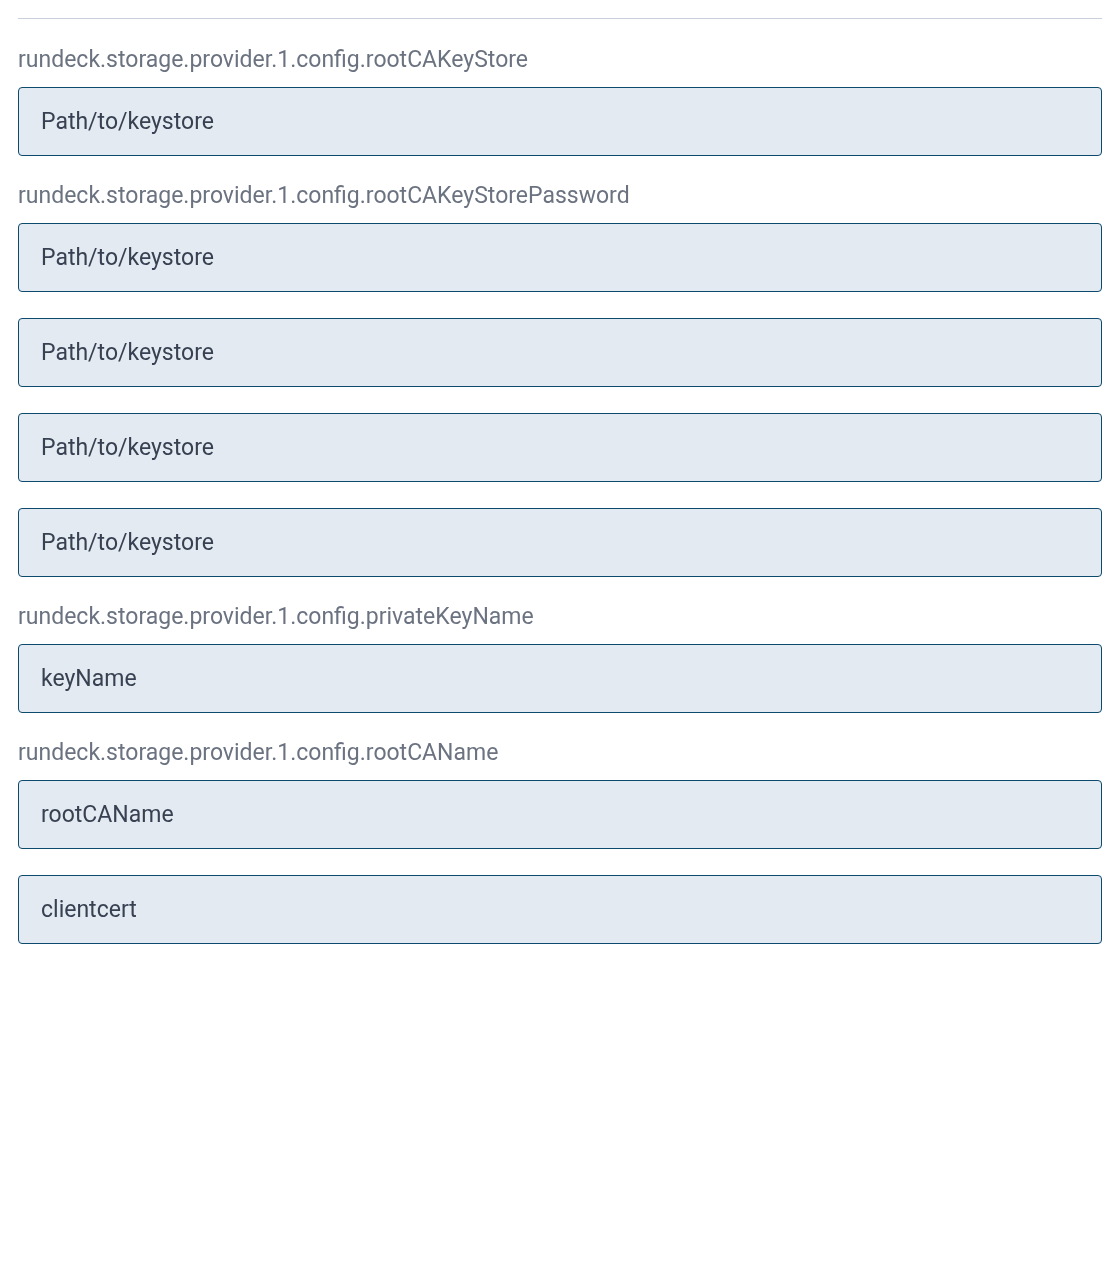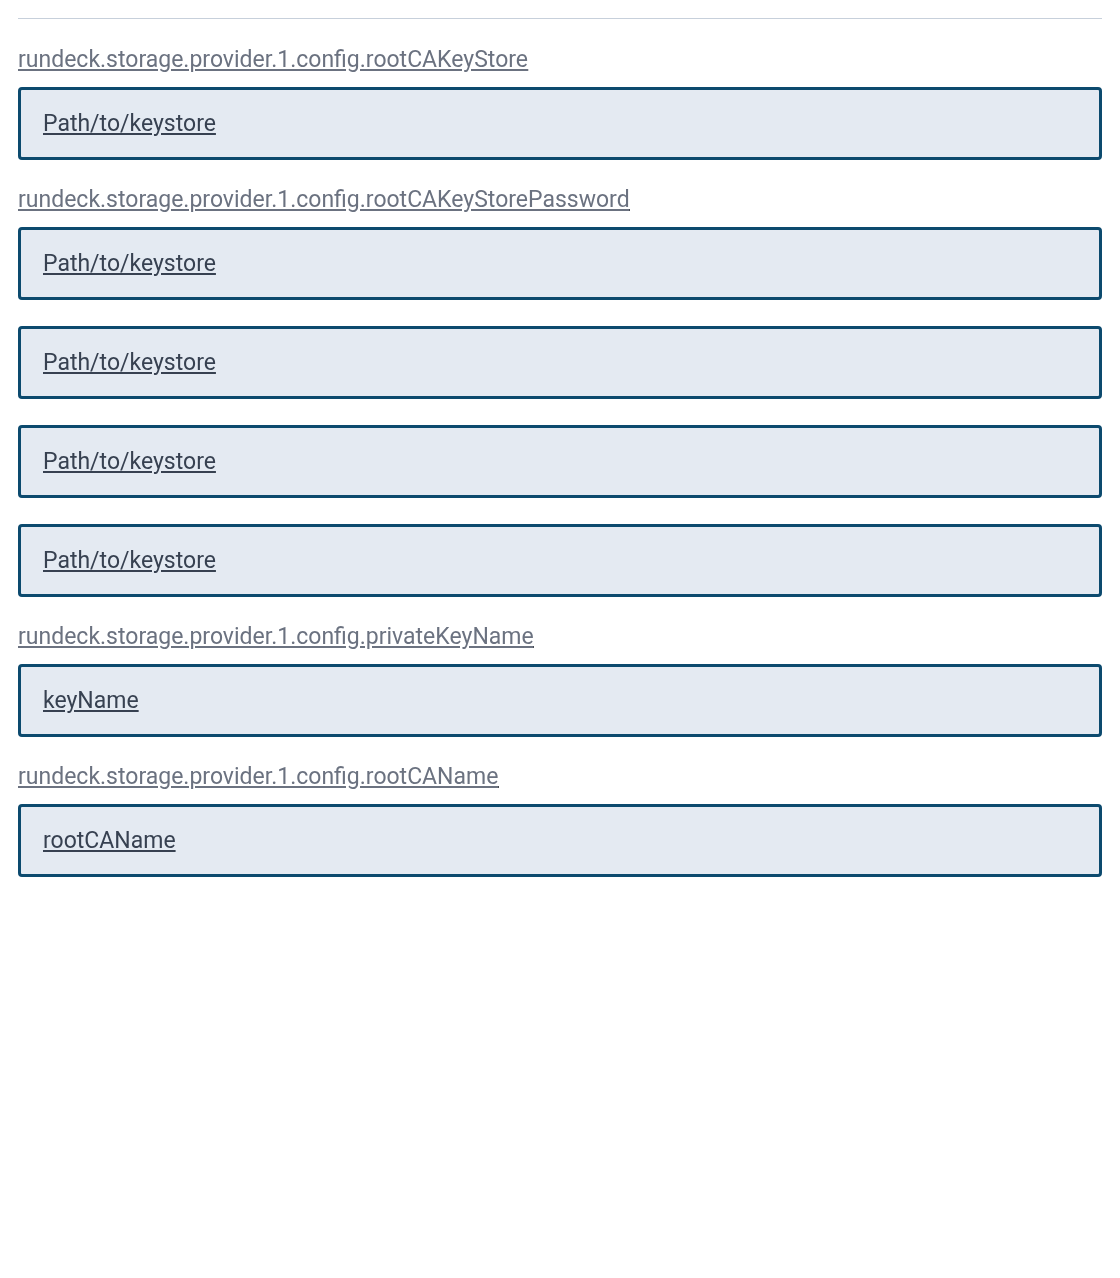--- a/index.html
+++ b/index.html
@@ -1,40 +1,39 @@
 <!DOCTYPE html>
 <html><head>
   <meta charset="utf-8">
   <style>
     * {
       box-sizing: border-box;
       margin: 0;
       padding: 0;
-      text-decoration: underline;
     }
     body {
       font-family: -apple-system, BlinkMacSystemFont, "Segoe UI", Roboto, Helvetica, Arial, sans-serif;
       background: #ffffff;
       padding: 18px;
       width: 1120px;
     }
     .field-group {
       margin-bottom: 26px;
     }
     .field-label {
       display: block;
       font-size: 23px;
       color: #6b7280;
       margin-bottom: 14px;
       font-weight: 400;
     }
     .field-input {
       width: 100%;
       background: #e4eaf2;
-      border: 3px solid #0c4a6e;
+      border: 1px solid #0c4a6e;
       border-radius: 4px;
       padding: 20px 22px;
       font-size: 23px;
       color: #374151;
       font-family: inherit;
       outline: none;
     }
     .field-input::placeholder {
       color: #374151;
     }
@@ -76,13 +75,14 @@
   <label class="field-label">rundeck.storage.provider.1.config.privateKeyName</label>
   <input type="text" class="field-input" value="keyName" style="">
 </div>
 
 <div class="field-group">
   <label class="field-label">rundeck.storage.provider.1.config.rootCAName</label>
   <input type="text" class="field-input" value="rootCAName" style="">
 </div>
 
 <div class="field-group">
+  <input type="text" class="field-input" value="clientcert" style="">
 </div>
 
 </body></html>

